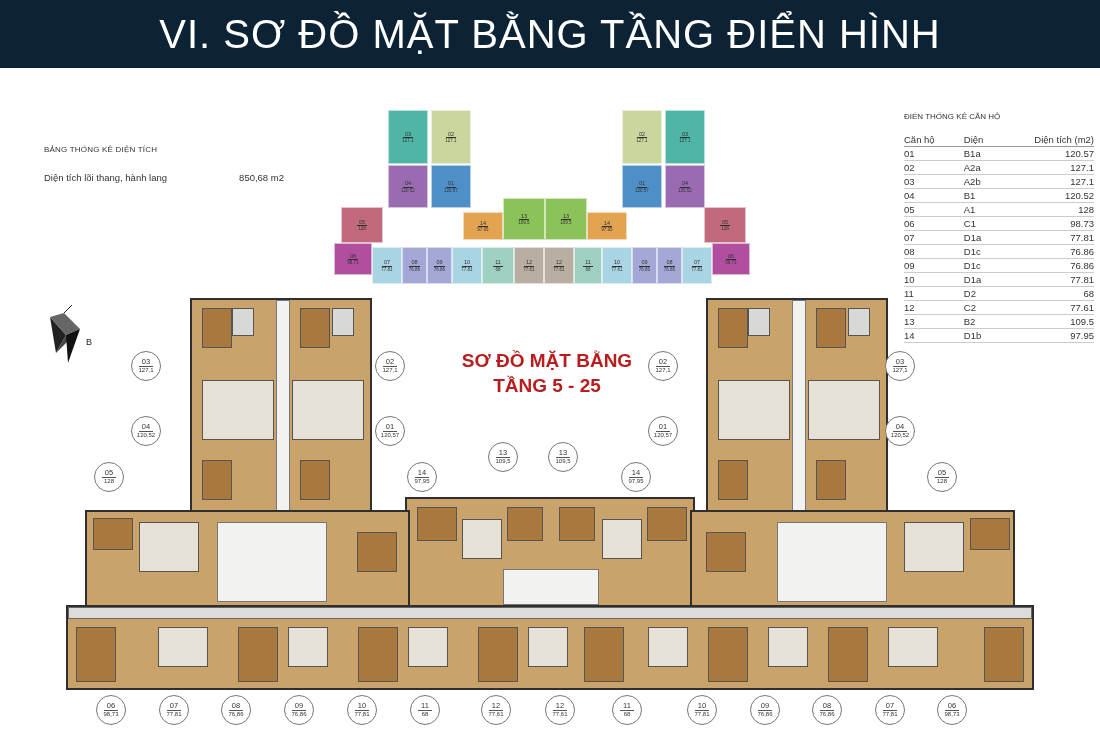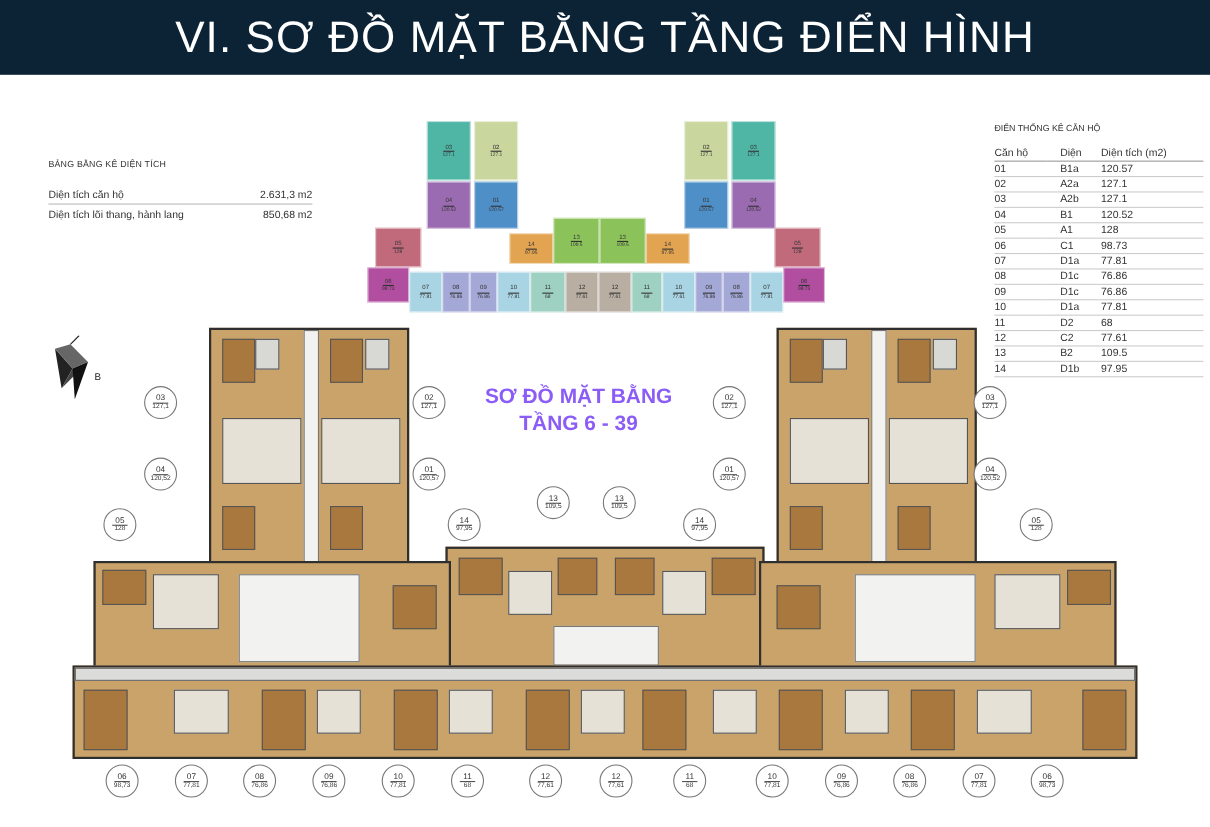--- a/index.html
+++ b/index.html
@@ -11,54 +11,50 @@
   .stats-left .title { font-size: 8px; margin-bottom: 14px; letter-spacing: 0.2px; }
   .stats-left .row { display: flex; justify-content: space-between; padding: 4px 0 3px; border-bottom: 1px solid #bbb; height: 18px; }
   .stats-left .row:last-child { border-bottom: none; }
 
   .stats-right { position: absolute; left: 904px; top: 112px; width: 190px; font-size: 9.5px; color: #333; }
   .stats-right .title { font-size: 8px; margin-bottom: 12px; }
   .stats-right table { width: 100%; border-collapse: collapse; }
   .stats-right th, .stats-right td { font-weight: normal; text-align: left; padding: 1px 0 1px 0; height: 13.4px; border-bottom: 1px solid #ccc; }
   .stats-right th { border-bottom: 1px solid #999; }
   .stats-right td:nth-child(2), .stats-right th:nth-child(2) { padding-left: 12px; }
-  .stats-right td:nth-child(3), .stats-right th:nth-child(3) { text-align: left; }
+  .stats-right td:nth-child(3), .stats-right th:nth-child(3) { text-align: right; }
 
   .kp { position: absolute; display: flex; flex-direction: column; align-items: center; justify-content: center; font-size: 5px; color: #333; border: 1px solid rgba(255,255,255,0.6); line-height: 1.2; }
   .kp .n { font-size: 5.5px; border-bottom: 0.5px solid #333; padding: 0 2px; }
   .kp .a { font-size: 4.5px; }
 
   .compass { position: absolute; left: 42px; top: 305px; width: 58px; height: 62px; }
 
   .plan { position: absolute; background: #c9a36a; border: 2px solid #2f2f2f; }
   .plan .room { position: absolute; background: #e6e1d6; border: 1px solid #555; }
   .plan .room.wood { background: #a9783f; }
   .plan .room.tile { background: #d8d8d4; }
   .core { position: absolute; background: #f2f2f0; border: 1px solid #777; }
   .corridor { position: absolute; background: #dcdcda; border: 1px solid #666; }
 
-  .center-title { position: absolute; left: 421px; top: 348px; width: 210px; text-align: center; color: #8b5cf6; font-size: 19px; font-weight: bold; line-height: 25px; }
+  .center-title { position: absolute; left: 442px; top: 348px; width: 210px; text-align: center; color: #b91c1c; font-size: 19px; font-weight: bold; line-height: 25px; }
 
   .badge { position: absolute; width: 30px; height: 30px; border-radius: 50%; border: 1px solid #777; background: #fff; display: flex; flex-direction: column; align-items: center; justify-content: center; font-size: 7px; color: #333; line-height: 1.15; }
   .badge .n { border-bottom: 0.6px solid #555; padding: 0 3px; font-size: 7.5px; }
   .badge .a { font-size: 6px; }
 </style>
 </head>
 <body>
 
 <div class="header">
   <h1>VI. SƠ ĐỒ MẶT BẰNG TẦNG ĐIỂN HÌNH</h1>
 </div>
 
 <div class="stats-left">
-  <div class="title">BẢNG BẰNG KÊ DIỆN TÍCH</div>
-  <div class="row">
-    <span>Diện tích căn hộ</span>
-    <span>2.631,3 m2</span>
-  </div>
+  <div class="title">BẢNG THỐNG KÊ DIỆN TÍCH</div>
   <div class="row">
     <span>Diện tích lõi thang, hành lang</span>
     <span>850,68 m2</span>
   </div>
 </div>
 
 <div class="stats-right">
   <div class="title">ĐIỂN THỐNG KÊ CĂN HỘ</div>
   <table>
     <thead>
@@ -326,21 +322,21 @@
     <div class="room wood" style="left:640px;top:20px;width:40px;height:55px;"></div>
     <div class="room" style="left:700px;top:20px;width:40px;height:40px;"></div>
     <div class="room wood" style="left:760px;top:20px;width:40px;height:55px;"></div>
     <div class="room" style="left:820px;top:20px;width:50px;height:40px;"></div>
     <div class="room wood" style="left:916px;top:20px;width:40px;height:55px;"></div>
   </div>
 </div>
 
 <div class="center-title">
   <div>SƠ ĐỒ MẶT BẰNG</div>
-  <div>TẦNG 6 - 39</div>
+  <div>TẦNG 5 - 25</div>
 </div>
 
 <div id="badges">
     <div class="badge" style="left: 131px; top: 351px;">
       <span class="n">03</span>
       <span class="a">127,1</span>
     </div>
     <div class="badge" style="left: 375px; top: 351px;">
       <span class="n">02</span>
       <span class="a">127,1</span>

